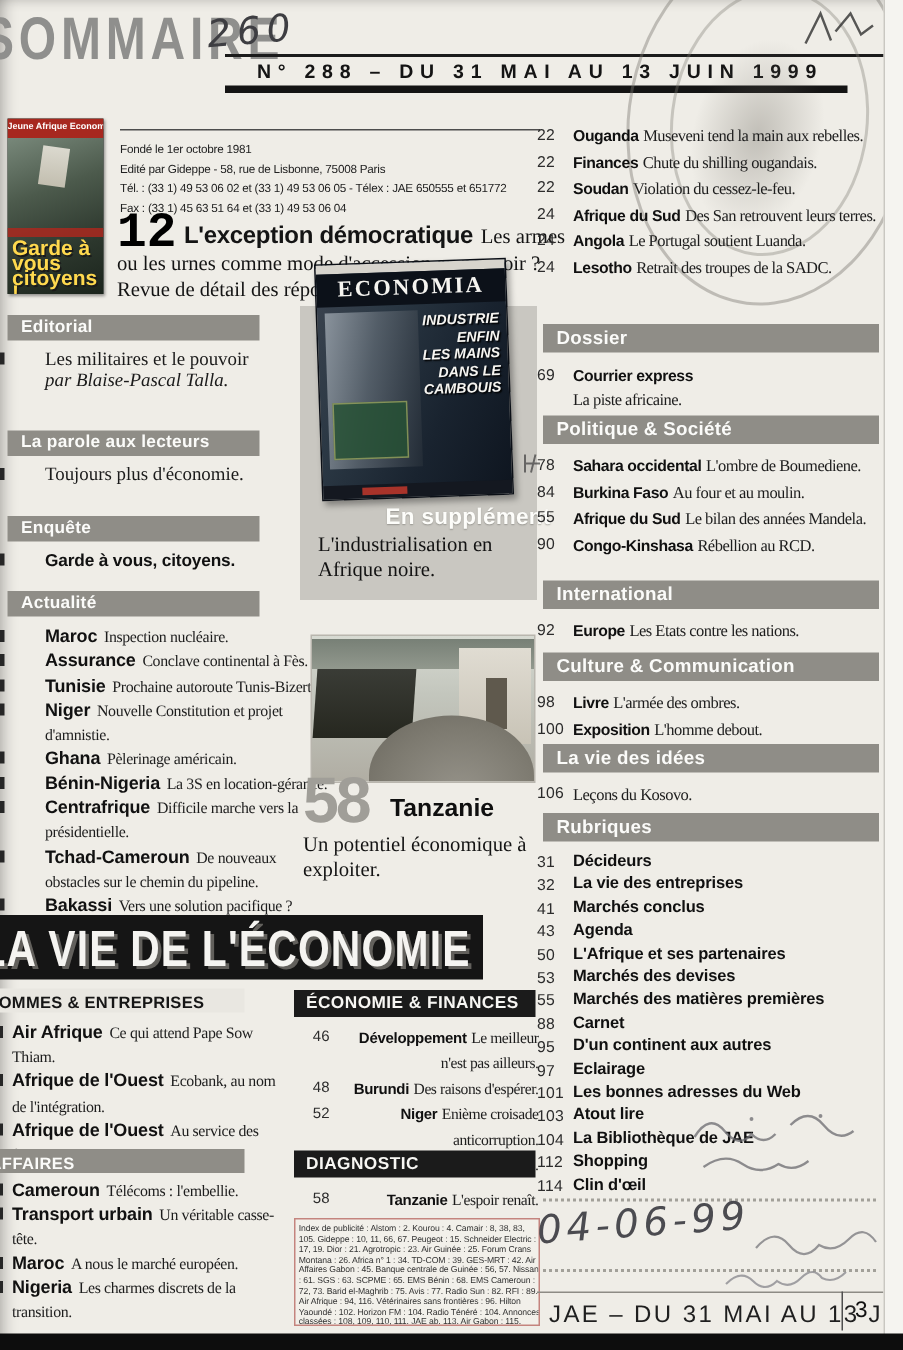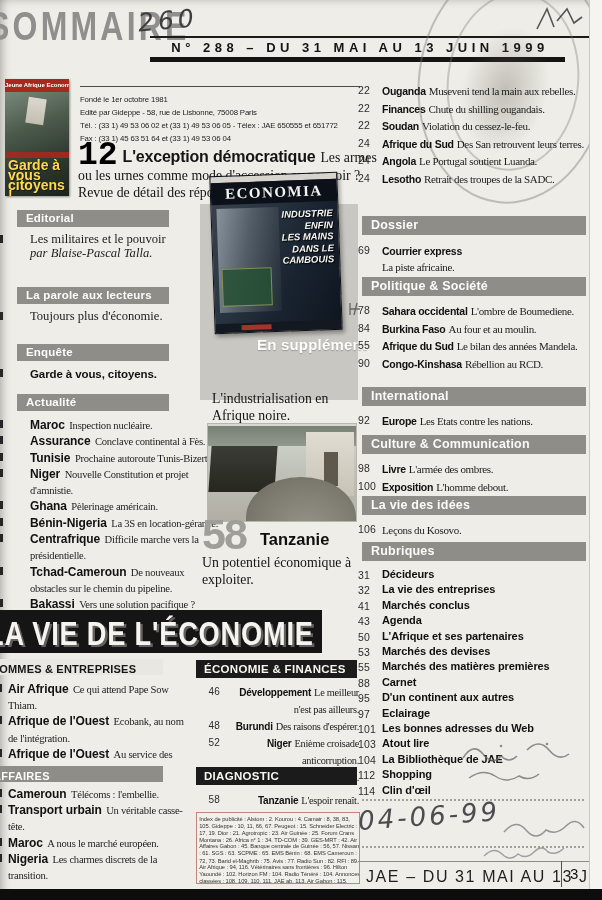--- a/index.html
+++ b/index.html
@@ -54,21 +54,21 @@
   .feature { position:absolute; left:78px; top:147px; width:300px;
     font-family:"Liberation Serif",serif; font-size:13.8px; line-height:17.5px; color:#141414; }
   .feature .fnum { font-family:Liberation Mono, monospace; font-weight:bold; font-size:33px;
     margin-right:5px; vertical-align:-2px; color:#000000; }
   .feature .ftitle { font-family:"Liberation Sans",sans-serif; font-weight:bold; font-size:16px;
     margin-right:5px; letter-spacing:-.2px; }
   
   .band { position:absolute; background:#8f8d87; color:#fbfbf9; height:17px;
     font-weight:bold; font-size:11.5px; line-height:17px; padding-left:9px;
     box-sizing:border-box; letter-spacing:.2px; }
-  .lband { left:17px; width:152px; }
+  .lband { left:5px; width:168px; }
   .rband { left:362px; width:224px; height:19px; line-height:19px; font-size:12.5px; }
   
   .kw { font-family:"Liberation Sans",sans-serif; font-weight:bold; font-size:12px;
     letter-spacing:-.1px; color:#111; }
   .tx { font-family:"Liberation Serif",serif; font-size:10.6px; letter-spacing:-.25px; color:#1d1d1d; }
   .leftlist { position:absolute; left:30px; width:192px; }
   .leftlist .item { position:relative; line-height:14.3px; }
   .cut::before { content:""; position:absolute; left:-30px; top:3px; width:3px; height:8px; background:#262626; }
   .cut2::before { content:""; position:absolute; left:-8px; top:3px; width:2px; height:8px; background:#262626; }
   .serifline { font-family:"Liberation Serif",serif; font-size:12.6px; color:#1b1b1b; }
@@ -97,21 +97,21 @@
   .ec-greenbox { position:absolute; left:8px; top:92px; width:48px; height:36px;
     background:rgba(38,80,52,.85); border:1px solid rgba(220,210,120,.5); }
   .ec-lines { position:absolute; right:5px; top:34px; text-align:right; color:#f6f5f1;
     font-weight:bold; font-style:italic; font-size:9.5px; line-height:11.5px;
     white-space:pre-line; text-shadow:1px 1px 1px #000; }
   .ec-bottom { position:absolute; left:0; bottom:0; width:100%; height:9px; background:#141820; }
   .ec-bottom i { position:absolute; left:26px; top:2px; width:30px; height:5px; background:#a8332a; }
   .supp-label { position:absolute; left:212px; top:336px; font-weight:bold; font-size:15px;
     color:#fdfdfa; letter-spacing:.2px; text-shadow:0 1px 1px rgba(60,60,55,.35);margin-left:45px; }
   .supp-desc { position:absolute; left:212px; top:355px; width:142px;
-    font-family:"Liberation Serif",serif; font-size:13.8px; line-height:16.5px; color:#131313;margin-top:36px; }
+    font-family:"Liberation Serif",serif; font-size:13.8px; line-height:16.5px; color:#131313; }
   
   .photo { position:absolute; left:208px; top:424px; width:148px; height:97px;
     background:linear-gradient(#d7dad2 0%, #c3c6bd 40%, #b0ada3 100%); overflow:hidden;
     box-shadow:0 0 0 1px #b9b6ae; }
   .ph-trees { position:absolute; left:0; top:2px; width:100%; height:20px;
     background:linear-gradient(#6d766c,#8b9287); opacity:.9; }
   .ph-truck { position:absolute; left:2px; top:22px; width:66px; height:46px;
     background:linear-gradient(#3a3c36,#26271f); transform:skewX(-4deg); }
   .ph-house { position:absolute; right:2px; top:8px; width:48px; height:64px;
     background:linear-gradient(#e0dcd2,#c8c3b6); }

